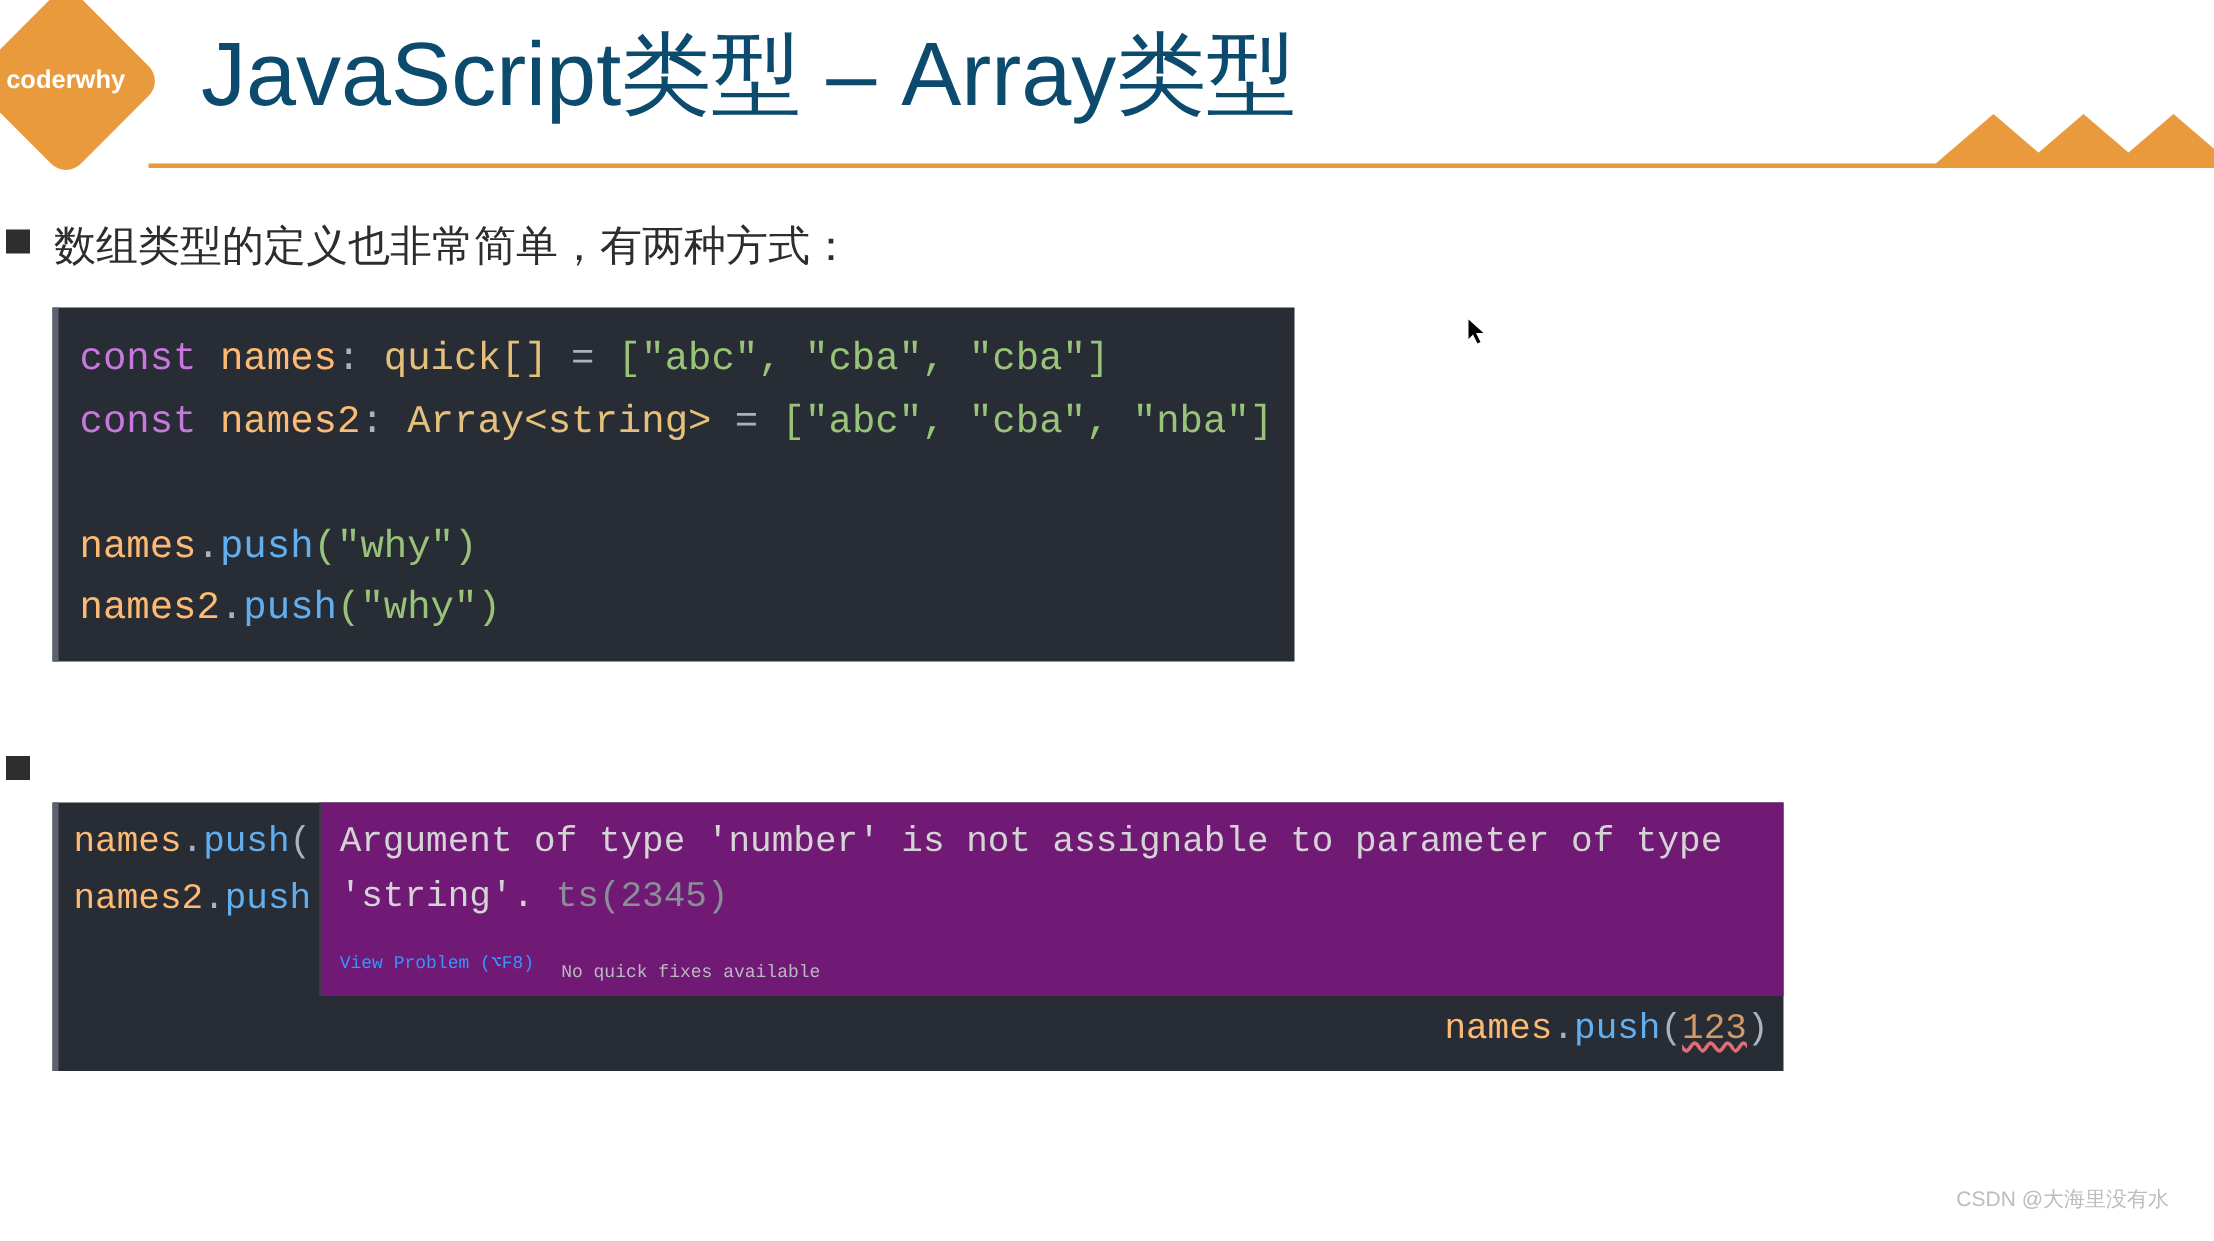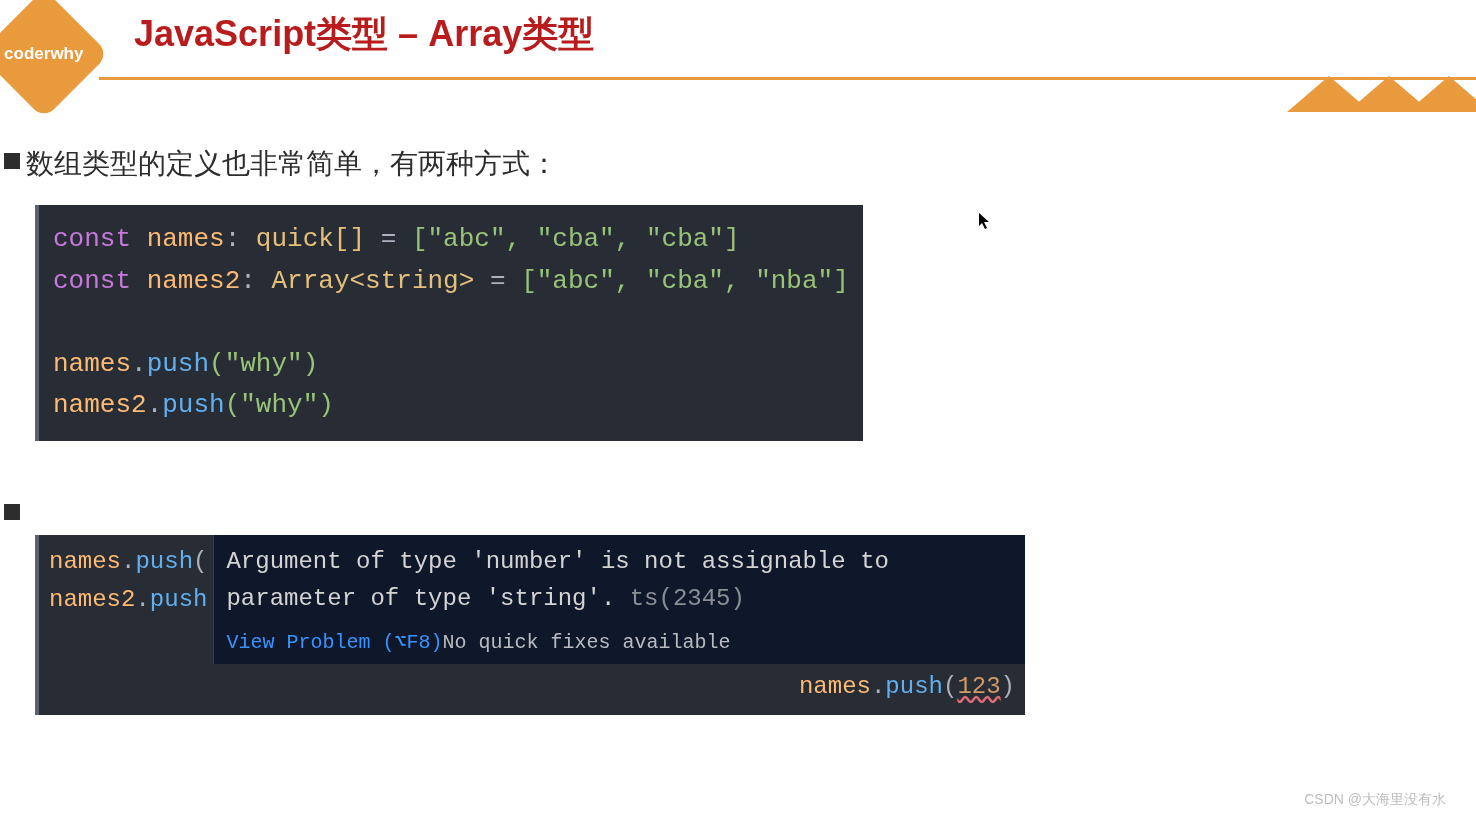--- a/index.html
+++ b/index.html
@@ -35,44 +35,44 @@
     }
     .title-wrap {
       position: absolute;
       top: 10px;
       left: 99px;
       right: 0;
       border-bottom: 3px solid #e89a3c;
       padding-bottom: 18px;
     }
     .title {
-      font-size: 36px;
-      font-weight: 700;
-      color: #b91c1c;
+      font-size: 60px;
+      font-weight: 400;
+      color: #0c4a6e;
       padding-left: 35px;
     }
     .triangles {
       position: absolute;
       top: 66px;
       right: 0;
       width: 200px;
       height: 36px;
     }
     .tri {
       position: absolute;
       bottom: 0;
       width: 0;
       height: 0;
       border-style: solid;
     }
     .tri1 { right: 105px; border-width: 0 42px 36px 42px; border-color: transparent transparent #e89a3c transparent; }
     .tri2 { right: 45px; border-width: 0 42px 36px 42px; border-color: transparent transparent #e89a3c transparent; }
     .tri3 { right: -15px; border-width: 0 42px 36px 42px; border-color: transparent transparent #e89a3c transparent; }
     .content { position: absolute; top: 145px; left: 0; right: 0; }
-    .bullet-row { display: flex; align-items: flex-start; gap: 6px; padding-left: 4px; }
+    .bullet-row { display: flex; align-items: flex-start; gap: 16px; padding-left: 4px; }
     .bullet-sq { width: 16px; height: 16px; background: #2d2d2d; margin-top: 8px; flex-shrink: 0; }
     .bullet-text { font-size: 28px; color: #2d2d2d; }
     .code-block {
       margin: 22px 0 0 35px;
       background: #282c34;
       padding: 14px 14px 14px 14px;
       font-family: "Consolas", "Courier New", monospace;
       font-size: 26px;
       color: #abb2bf;
       display: inline-block;
@@ -84,44 +84,45 @@
     .typeann { color: #e5c07b; }
     .punct { color: #abb2bf; }
     .strlit { color: #98c379; }
     .method { color: #61afef; margin-top: 40px; }
     .block2 {
       margin: 15px 0 0 35px;
       background: #282c34;
       font-family: "Consolas", "Courier New", monospace;
       font-size: 24px;
       color: #abb2bf;
-      width: 990px;
+      width: 1154px;
       border-left: 4px solid #5c6370;
     }
     .row-split { display: flex; }
     .row-left { padding: 8px 6px 4px 10px; line-height: 1.55; }
     .tooltip {
-      background: #0f172a;
+      background: #701a75;
       flex: 1;
       padding: 8px 12px 6px 12px;
       color: #d4d4d4;
       line-height: 1.55;
       margin-left: 0;
       border-left: 1px solid #3a3f47;
     }
     .tooltip .tscode { color: #8a8f96; }
     .tooltip-actions {
       margin-top: 6px;
       display: flex;
+      gap: 18px;
       align-items: center;
-      font-size: 20px;
+      font-size: 12px;
       padding-top: 4px;
     }
     .link-blue { color: #3794ff; }
-    .nofix { color: #b8bbc0; }
+    .nofix { color: #b8bbc0; margin-top: 12px; }
     .err-num { color: #d19a66; position: relative; }
     .err-underline { border-bottom: 2px wavy #e06c75 solid; text-decoration: underline wavy #e06c75; }
     .lower-lines { padding: 4px 10px 8px 28px; line-height: 1.55; text-align: right; }
     .watermark {
       position: absolute;
       bottom: 18px;
       right: 30px;
       font-size: 14px;
       color: #bdbdbd;
     }

